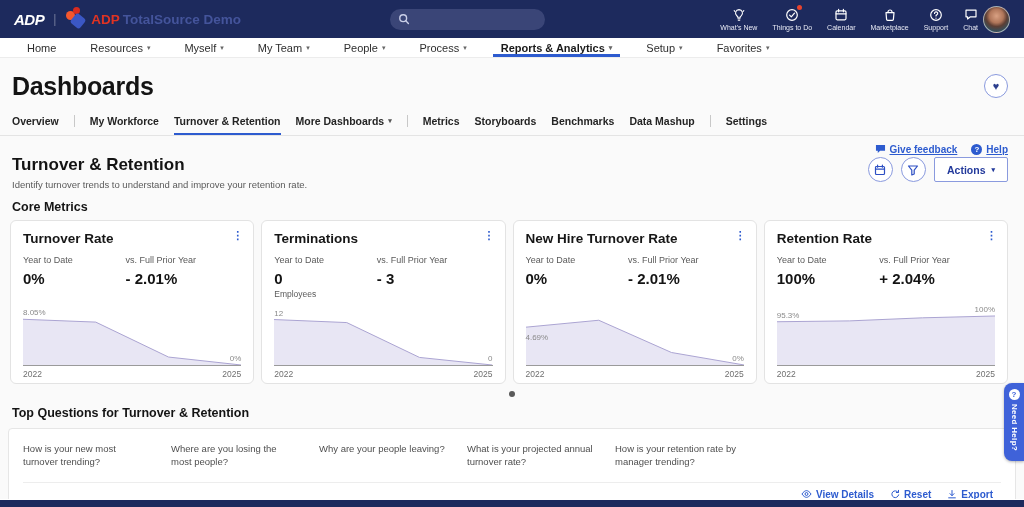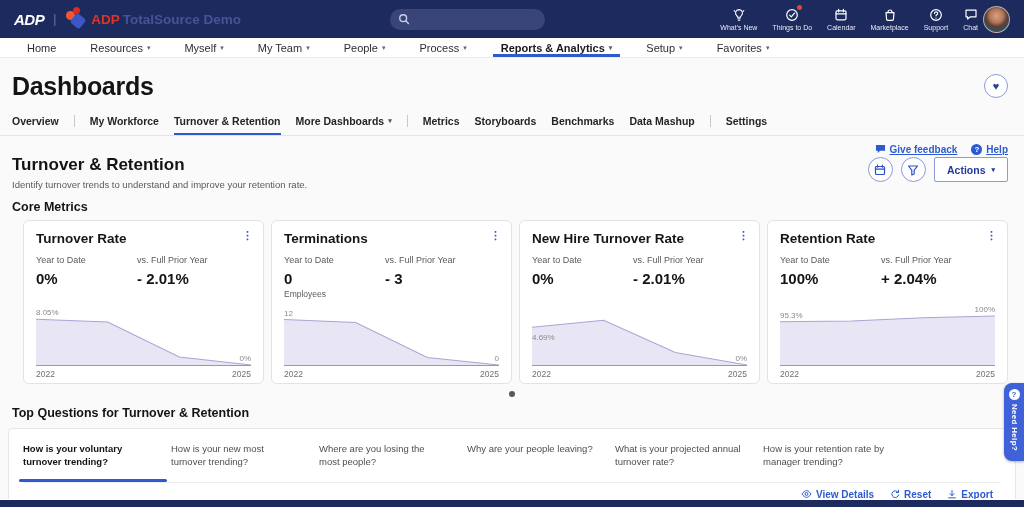--- a/index.html
+++ b/index.html
@@ -66,21 +66,21 @@
   .sec-sub { font-size:9.5px; color:#5a5a5a; margin-top:4px; }
   .sec-actions { display:flex; gap:8px; align-items:center; margin-top:2px; }
   .circle-btn { width:25px; height:25px; border-radius:50%; border:1.5px solid #8a9ade; background:#fff;
     display:flex; align-items:center; justify-content:center; cursor:pointer; }
   .actions-btn { height:25px; border:1.5px solid #8a9ade; border-radius:2px; background:#fff; color:#22399b;
     font-weight:bold; font-size:10.5px; padding:0 12px; display:flex; align-items:center; gap:6px; cursor:pointer; }
   .actions-btn .caret { font-size:7px; }
 
   .core-label { font-size:12.5px; font-weight:800; margin:10px 0 6px 12px; color:#141414; }
 
-  .cards { display:flex; gap:7px; margin:0 16px 0 23px;border-radius:7px; }
+  .cards { display:flex; gap:7px; margin:0 16px 0 10px;border-radius:7px; }
   .card { flex:1; background:#fff; border:1px solid #e3e3e3; border-radius:6px; padding:10px 12px 8px; position:relative; height:164px; }
   .card-title { font-size:13.5px; font-weight:800; color:#161616; }
   .kebab { position:absolute; top:8px; right:10px; color:#2d5bcf; font-size:11px; font-weight:bold; cursor:pointer; }
   .stats { display:flex; margin-top:9px; }
   .stat { width:47%; }
   .stat-label { font-size:9px; color:#5a5a5a; }
   .stat-value { font-size:15px; font-weight:800; color:#141414; margin-top:5px; }
   .unit { height:13px; font-size:8.5px; color:#5a5a5a; margin-top:2px; }
   .spark { position:relative; height:64px; border-bottom:1.5px solid #9a9a9a; }
   .spark svg { position:absolute; left:0; bottom:0; width:100%; height:50px; }
@@ -425,21 +425,20 @@
     </div>
 
   <div class="dot-row">
     <span class="dot"></span>
   </div>
 
   <div class="tq-title">Top Questions for Turnover &amp; Retention</div>
 
   <div class="tq-card">
     <div class="tq-tabs">
-        <div class="tq-item active">How is your voluntary turnover trending?</div>
         <div class="tq-item">How is your new most turnover trending?</div>
         <div class="tq-item">Where are you losing the most people?</div>
         <div class="tq-item">Why are your people leaving?</div>
         <div class="tq-item">What is your projected annual turnover rate?</div>
         <div class="tq-item">How is your retention rate by manager trending?</div>
       </div>
     <div class="tq-footer">
       <span class="tq-link">
         <svg width="11" height="10" viewBox="0 0 12 11" fill="none" stroke="#2d5bcf" stroke-width="1.1">
           <path d="M1 5.5C2.6 3 4.7 1.8 6 1.8S9.4 3 11 5.5C9.4 8 7.3 9.2 6 9.2S2.6 8 1 5.5z"></path>

